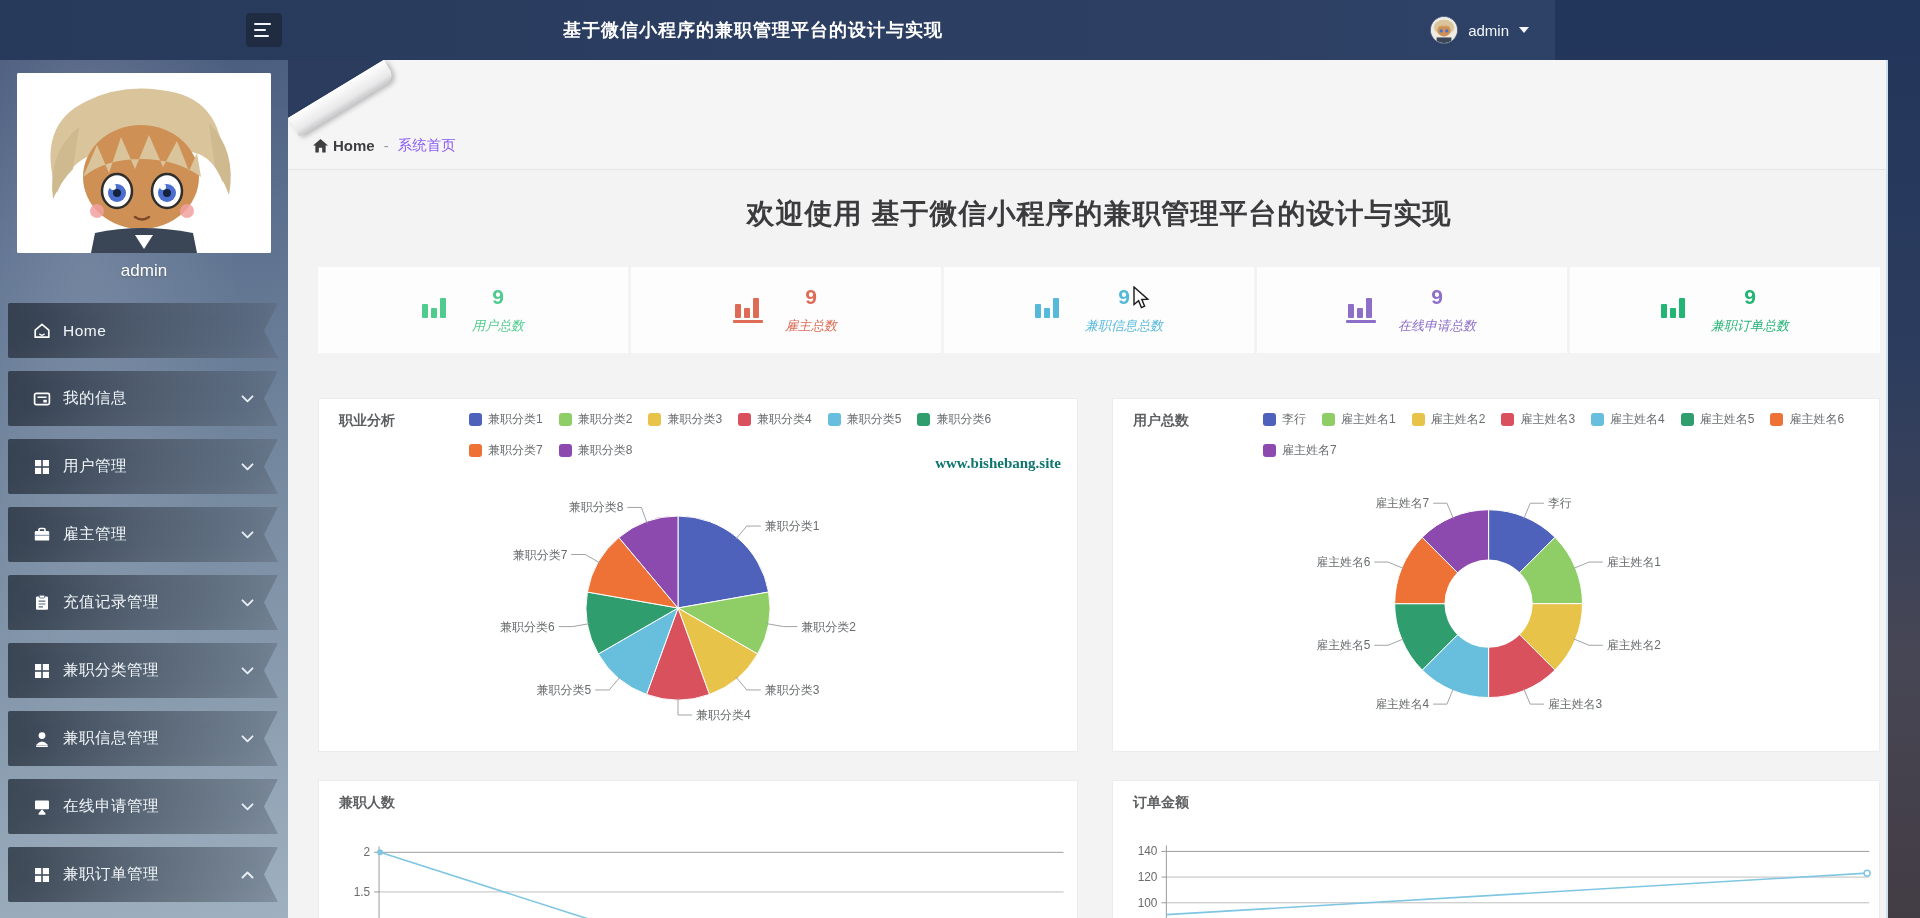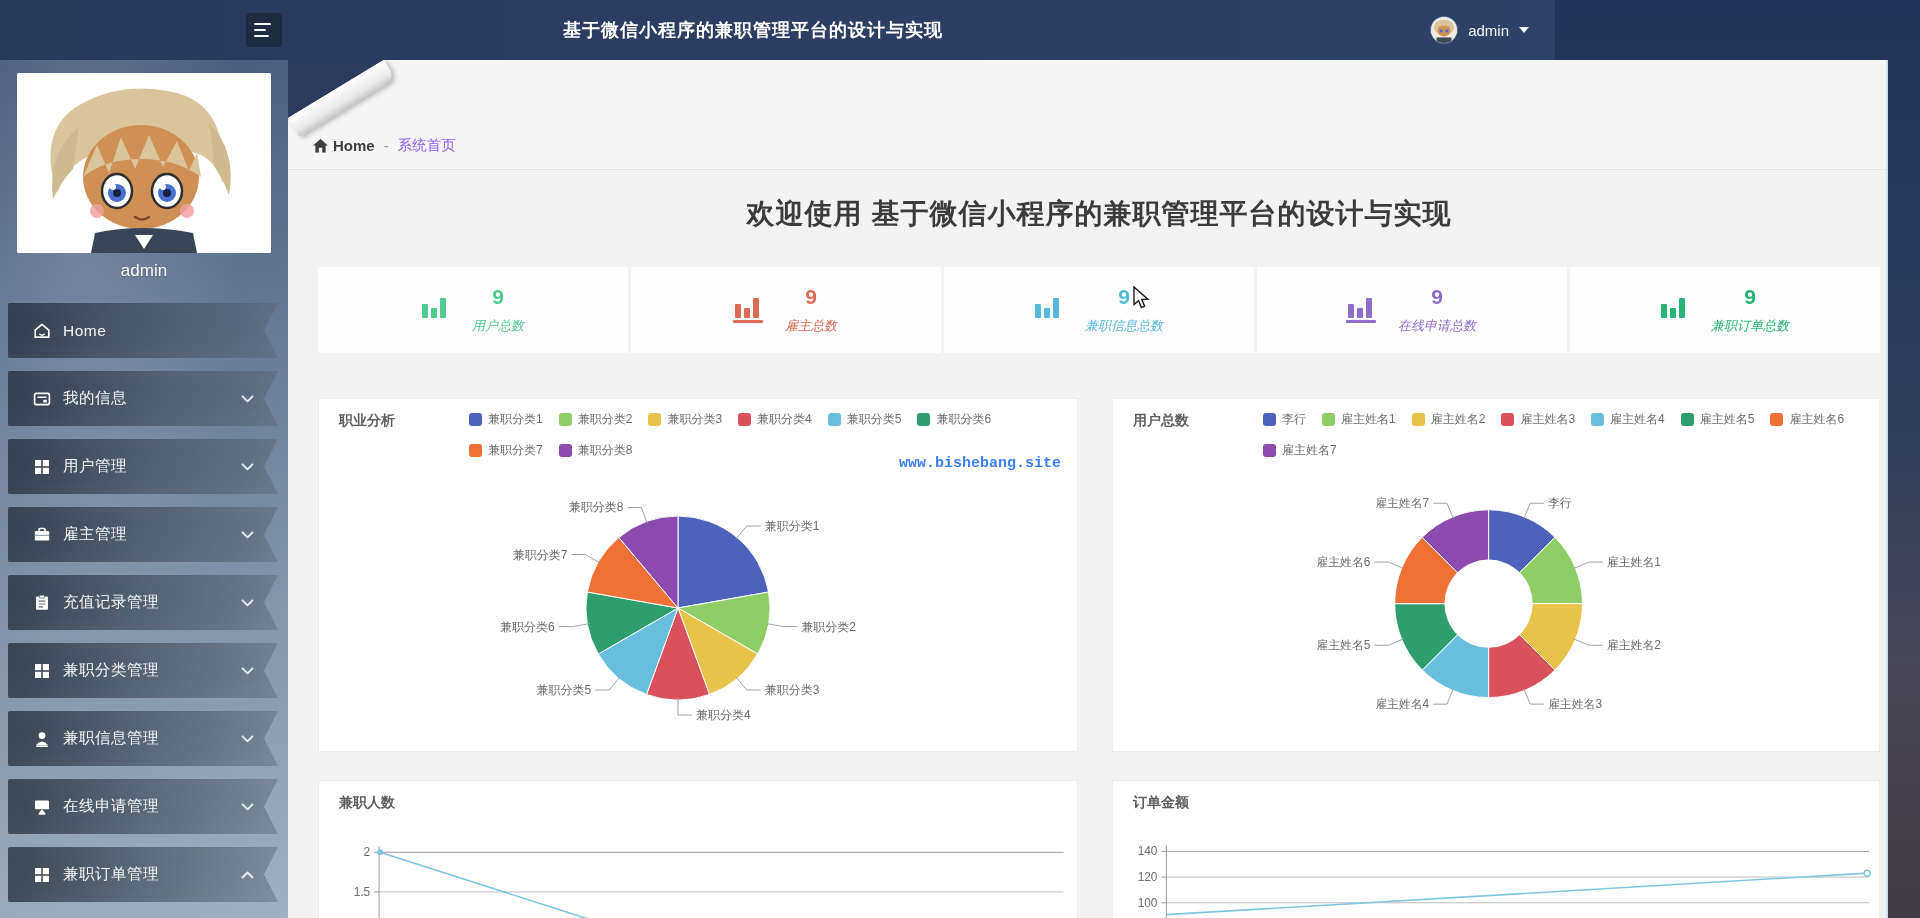--- a/index.html
+++ b/index.html
@@ -134,22 +134,22 @@
   .panel-title { position:absolute; left:20px; top:13px; font-size:14px; font-weight:700; color:#5c5e60; }
   .legend {
     position:absolute; left:150px; right:12px; top:12px;
     display:flex; flex-wrap:wrap; column-gap:16px; row-gap:14px; align-content:flex-start;
   }
   .legend-item { display:flex; align-items:center; gap:6px; cursor:pointer; }
   .legend-swatch { width:13px; height:13px; border-radius:3px; }
   .legend-label { font-size:12px; color:#6a6d6f; }
   .watermark {
     position:absolute; top:56px; right:16px;
-    font-family:Liberation Mono, monospace;
-    font-size:15px; font-weight:700; color:#3b82f6;text-align:right;
+    font-family:Liberation Serif, serif;
+    font-size:15px; font-weight:700; color:#0f766e;text-align:right;
   }
   .chart-svg { position:absolute; left:0; top:0; width:100%; height:100%; }
 </style>
 </head>
 <body>
 
 <header class="topbar">
   <button class="menu-toggle">
       <i></i>
       <i></i>

